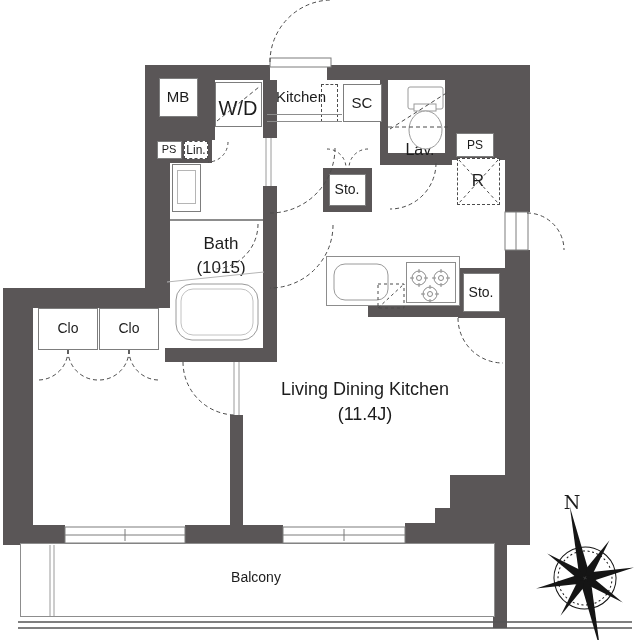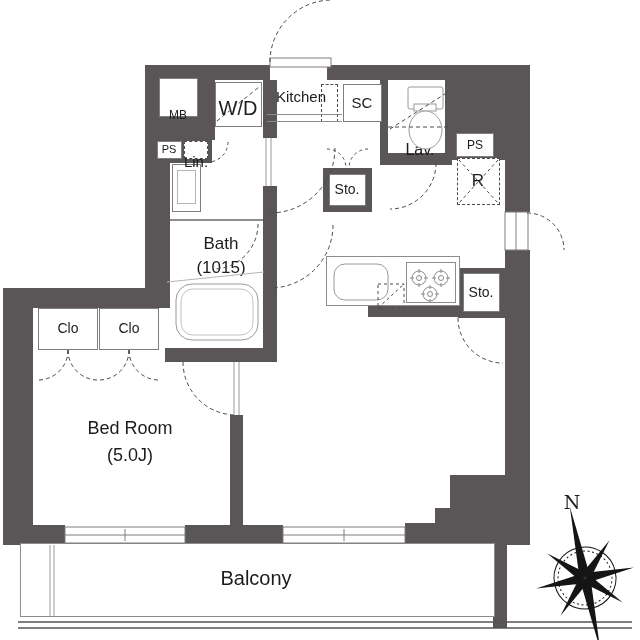--- a/index.html
+++ b/index.html
@@ -62,38 +62,38 @@
   <div class="box" style="left:38px;top:308px;width:60px;height:42px;"></div>
   <div class="box" style="left:99px;top:308px;width:60px;height:42px;"></div>
   <div class="box" style="left:326px;top:256px;width:134px;height:50px;border-color:#8d8d8d;"></div>
   <div class="box" style="left:406px;top:262px;width:50px;height:41px;border-color:#8d8d8d;"></div>
   <div class="box" style="left:20px;top:543px;width:475px;height:74px;border-color:#8d8d8d;"></div>
 
   <div class="line" style="left:267px;top:114px;width:75px;height:1px;"></div>
   <div class="line" style="left:267px;top:121px;width:75px;height:1px;"></div>
   <div class="line" style="left:170px;top:219px;width:93px;height:2px;"></div>
 
-  <div class="lbl" style="left:178px;top:97px;font-size:12px;margin-top:18px;">MB</div>
+  <div class="lbl" style="left:178px;top:97px;font-size:15px;">MB</div>
   <div class="lbl" style="left:238px;top:108px;font-size:20px;">W/D</div>
   <div class="lbl" style="left:301px;top:97px;font-size:15px;">Kitchen</div>
   <div class="lbl" style="left:362px;top:103px;font-size:15px;">SC</div>
   <div class="lbl" style="left:420px;top:150px;font-size:16px;">Lav.</div>
   <div class="lbl" style="left:475px;top:145px;font-size:12px;">PS</div>
   <div class="lbl" style="left:478px;top:181px;font-size:17px;">R</div>
   <div class="lbl" style="left:169px;top:150px;font-size:11px;">PS</div>
-  <div class="lbl" style="left:196px;top:162px;font-size:15px;">Lin.</div>
+  <div class="lbl" style="left:196px;top:150px;font-size:12px;">Lin.</div>
   <div class="lbl" style="left:347px;top:190px;font-size:14px;">Sto.</div>
   <div class="lbl" style="left:221px;top:256px;font-size:17px;line-height:24px;">Bath
 (1015)</div>
   <div class="lbl" style="left:481px;top:293px;font-size:14px;">Sto.</div>
   <div class="lbl" style="left:68px;top:329px;font-size:14px;">Clo</div>
   <div class="lbl" style="left:129px;top:329px;font-size:14px;">Clo</div>
-  <div class="lbl" style="left:130px;top:442px;font-size:18px;line-height:27px;">Bed Room
-(5.0J)</div>
-  <div class="lbl" style="left:256px;top:578px;font-size:20px;">Balcony</div>
+  <div class="lbl" style="left:365px;top:402px;font-size:18px;line-height:25px;">Living Dining Kitchen
+(11.4J)</div>
+  <div class="lbl" style="left:256px;top:578px;font-size:14px;">Balcony</div>
   <div class="lbl serif" style="left:572px;top:503px;font-size:19px;">N</div>
 
   <svg class="overlay" width="640" height="640" viewBox="0 0 640 640">
 
     <g>
       <rect x="270" y="58" width="61" height="9" fill="#fff" stroke="#7d7d7d"></rect>
       <path d="M270,62 A62,62 0 0 1 332,0" fill="none" stroke="#4a4a4a" stroke-dasharray="4 3"></path>
     </g>
 
     <path d="M335,148 A65,65 0 0 1 270,213" fill="none" stroke="#4a4a4a" stroke-dasharray="4 3"></path>

